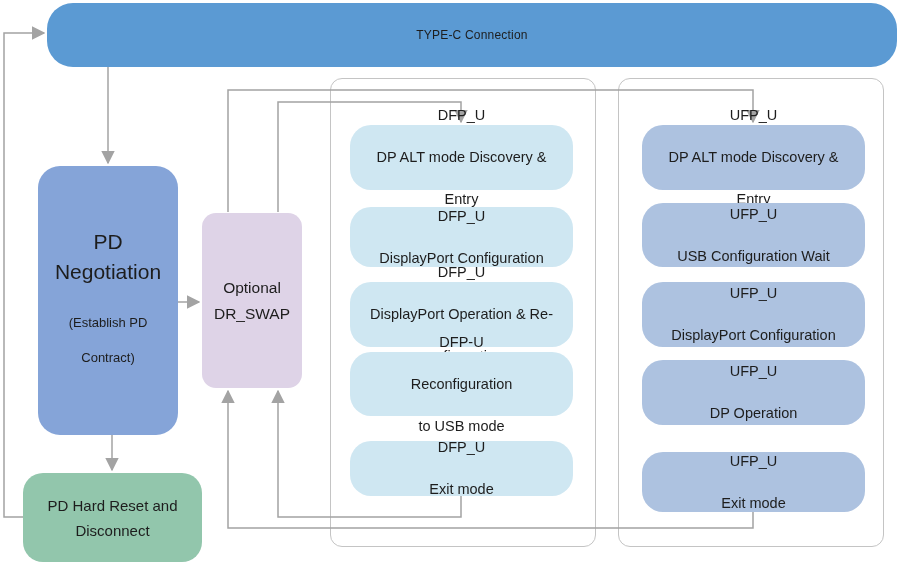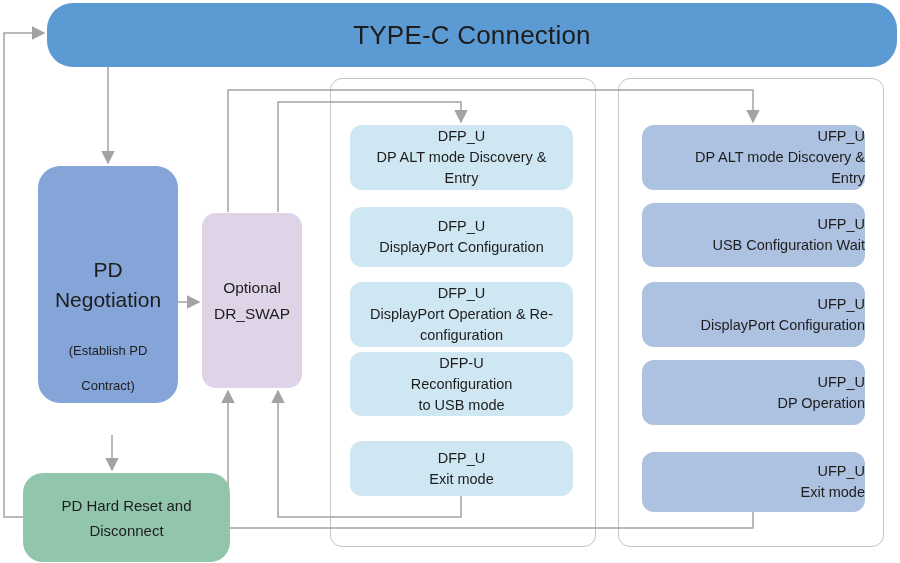--- a/index.html
+++ b/index.html
@@ -14,41 +14,41 @@
     --text:#1d1d1d;
   }
   html,body{margin:0;padding:0;background:#ffffff;}
   body{font-family:"Liberation Sans","DejaVu Sans",sans-serif;color:var(--text);}
   .stage{position:relative;width:900px;height:563px;background:#ffffff;overflow:hidden;}
 
   .node{position:absolute;display:flex;flex-direction:column;align-items:center;justify-content:center;
         text-align:center;box-sizing:border-box;z-index:3;}
 
   .typec{left:47px;top:3px;width:850px;height:64px;border-radius:26px;
-         background:var(--typec-fill);font-size:26px;letter-spacing:.2px;}
+         background:var(--typec-fill);font-size:12px;letter-spacing:.2px;}
 
-  .pd-neg{left:38px;top:166px;width:140px;height:237px;border-radius:22px;
-          background:var(--pd-negotiation-fill);justify-content:flex-end;}
+  .pd-neg{left:38px;top:166px;width:140px;height:269px;border-radius:22px;
+          background:var(--pd-negotiation-fill);}
   .pd-neg .big{font-size:21px;line-height:30px;}
   .pd-neg .sub{font-size:13px;line-height:35px;margin-top:18px;}
 
   .dr-swap{left:202px;top:213px;width:100px;height:175px;border-radius:14px;
            background:var(--dr-swap-fill);font-size:15.5px;line-height:26px;}
 
-  .pd-hr{left:23px;top:473px;width:207px;height:89px;border-radius:20px;
+  .pd-hr{left:23px;top:473px;width:179px;height:89px;border-radius:20px;
          background:var(--pd-hard-reset-fill);font-size:15px;line-height:25px;}
 
   .frame{position:absolute;top:78px;width:266px;height:469px;border:1.3px solid var(--frame-border);
          border-radius:12px;box-sizing:border-box;background:transparent;z-index:1;}
   .frame.dfp{left:330px;}
   .frame.ufp{left:618px;}
 
-  .state{position:absolute;width:223px;border-radius:12px;font-size:14.5px;line-height:21px;z-index:3;}
+  .state{position:absolute;width:223px;border-radius:21px;font-size:14.5px;line-height:21px;z-index:3;gap:21px;}
   .state.dfp{left:350px;background:var(--dfp-box-fill);}
-  .state.ufp{left:642px;background:var(--ufp-box-fill);align-items:flex-end;}
+  .state.ufp{left:642px;background:var(--ufp-box-fill);}
   .dfp-b1{top:125px;height:65px;} .dfp-b2{top:207px;height:60px;}
   .dfp-b3{top:282px;height:65px;} .dfp-b4{top:352px;height:64px;}
   .dfp-b5{top:441px;height:55px;}
   .ufp-b1{top:125px;height:65px;} .ufp-b2{top:203px;height:64px;}
   .ufp-b3{top:282px;height:65px;} .ufp-b4{top:360px;height:65px;}
   .ufp-b5{top:452px;height:60px;}
 
   svg.connectors{position:absolute;left:0;top:0;z-index:2;}
   svg.connectors path.wire{fill:none;stroke:var(--connector);stroke-width:1.5;}
   svg.connectors .head{fill:var(--connector);}

